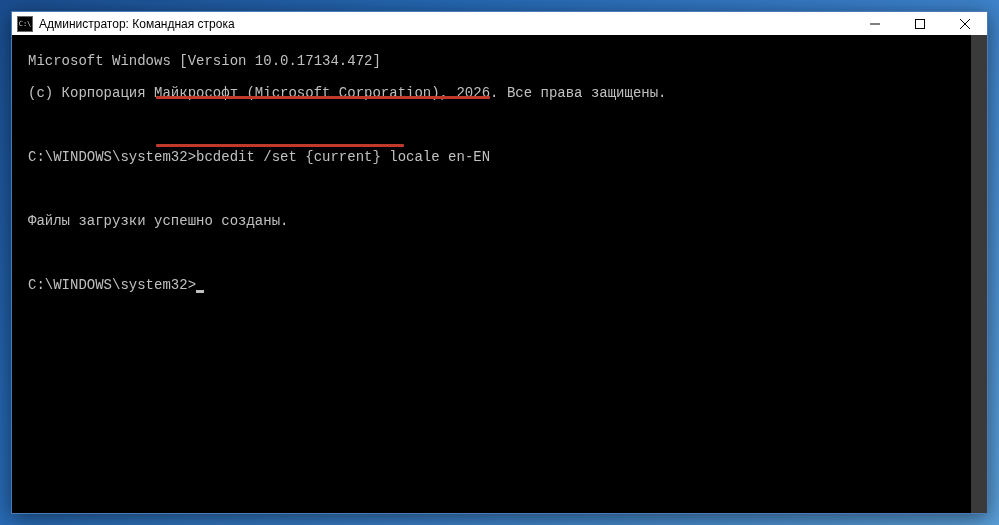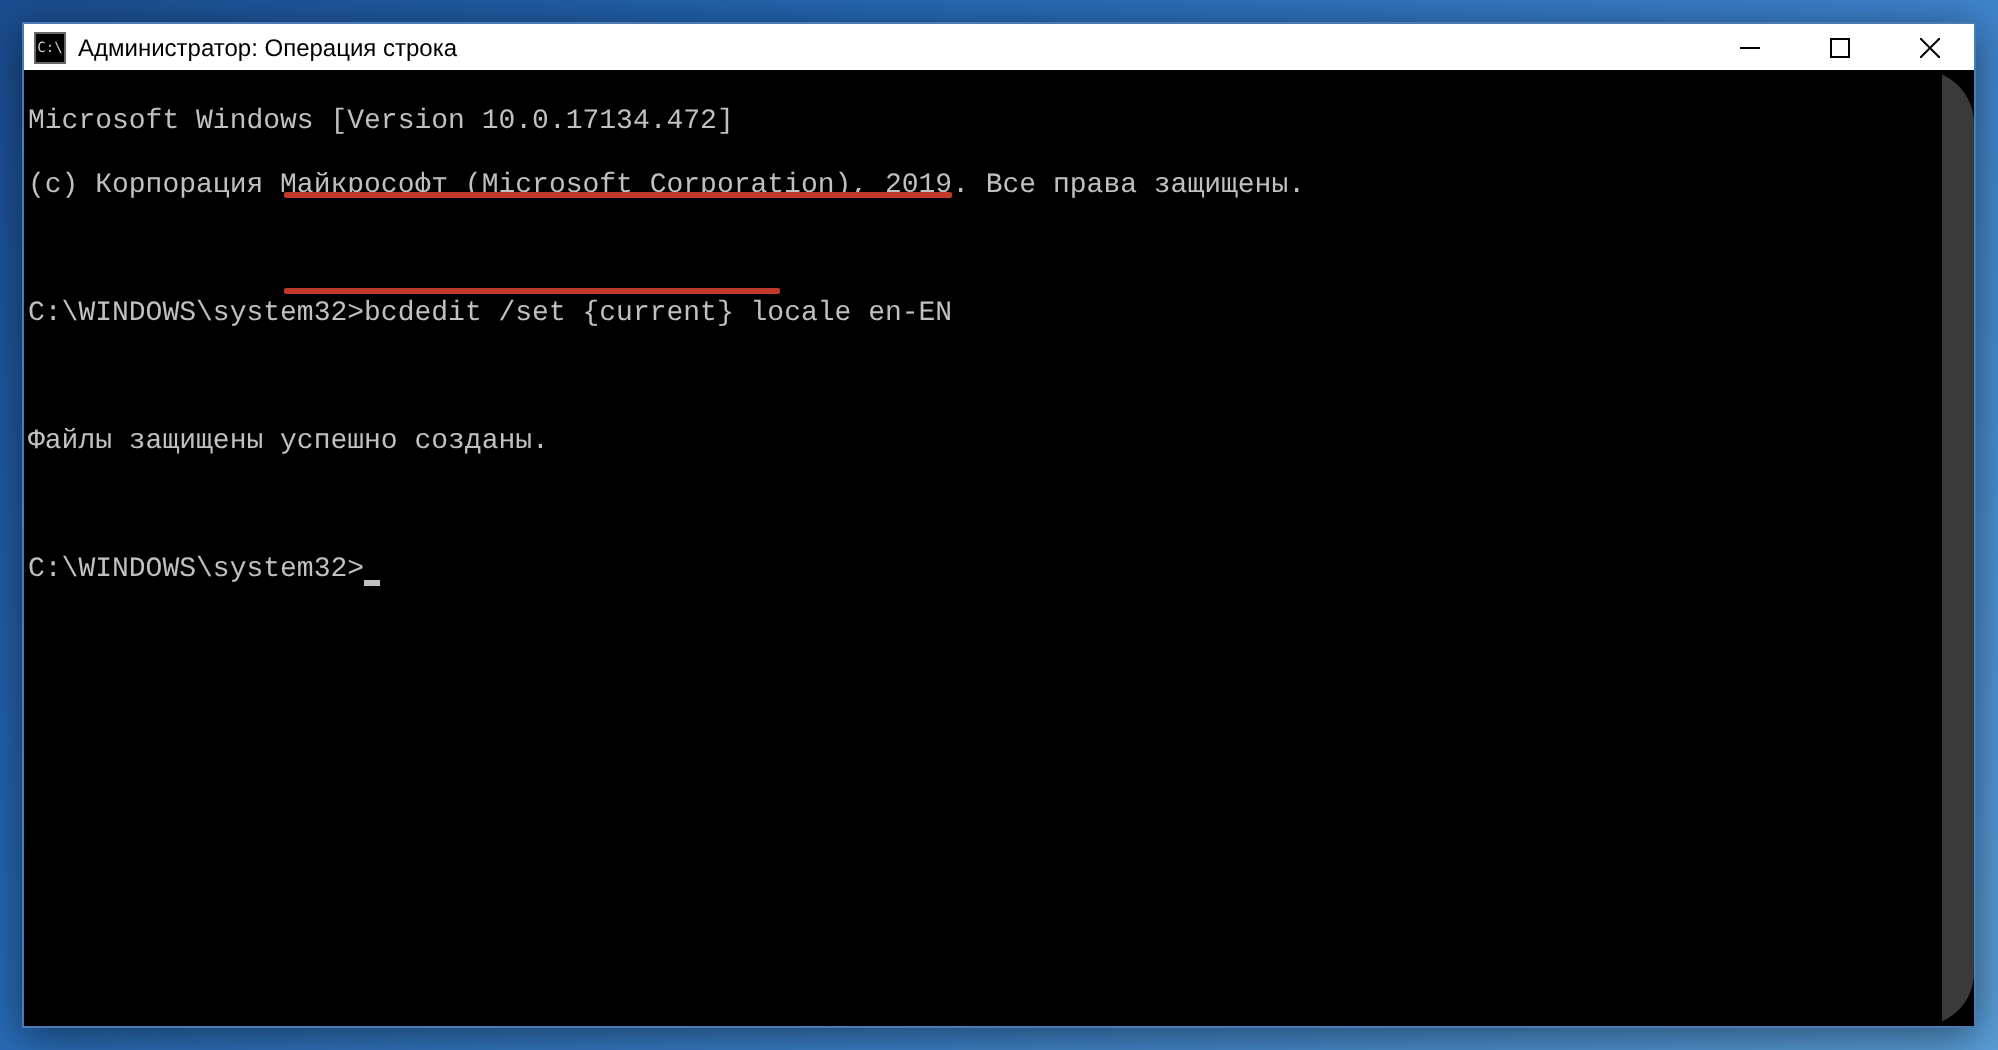--- a/index.html
+++ b/index.html
@@ -59,24 +59,23 @@
     display: flex;
     align-items: center;
     justify-content: center;
     font-size: 10px;
     color: #000;
     background: #fff;
   }
   .terminal {
     flex: 1;
     background: #000;
-    padding: 2px 2px;
+    padding: 2px 16px;
     position: relative;
     overflow: hidden;
-    border-radius: 27px;
   }
   .terminal-content {
     font-family: Consolas, 'Courier New', monospace;
     font-size: 14px;
     line-height: 16px;
     color: #c0c0c0;
     white-space: pre;
     position: relative;
   }
   .line { position: relative; height: 16px; }
@@ -112,21 +111,21 @@
     height: 100%;
     background: #3a3a3a;
   }
 </style>
 </head>
 <body>
 
 <div class="window">
   <div class="titlebar">
     <div class="app-icon">C:\</div>
-    <div class="title-text">Администратор: Операция строка</div>
+    <div class="title-text">Администратор: Командная строка</div>
     <div class="win-controls">
       <div class="win-btn">
         <svg width="10" height="10" viewBox="0 0 10 10">
             <line x1="0" y1="5" x2="10" y2="5" stroke="#000" stroke-width="1"></line>
           </svg>
       </div>
       <div class="win-btn">
         <svg width="10" height="10" viewBox="0 0 10 10">
             <rect x="0.5" y="0.5" width="9" height="9" fill="none" stroke="#000" stroke-width="1"></rect>
           </svg>
@@ -135,25 +134,25 @@
         <svg width="10" height="10" viewBox="0 0 10 10">
             <line x1="0" y1="0" x2="10" y2="10" stroke="#000" stroke-width="1"></line>
             <line x1="10" y1="0" x2="0" y2="10" stroke="#000" stroke-width="1"></line>
           </svg>
       </div>
     </div>
   </div>
   <div class="terminal">
     <div class="terminal-content">
 <div class="line"><span>Microsoft Windows [Version 10.0.17134.472]</span></div>
-<div class="line"><span>(c) Корпорация Майкрософт (Microsoft Corporation), 2019. Все права защищены.</span></div>
+<div class="line"><span>(c) Корпорация Майкрософт (Microsoft Corporation), 2026. Все права защищены.</span></div>
 <div class="line"><span></span></div>
 <div class="line"><span>C:\WINDOWS\system32&gt;</span><span>bcdedit /set {current} locale en-EN</span></div>
 <div class="line"><span></span></div>
-<div class="line"><span>Файлы защищены успешно созданы.</span></div>
+<div class="line"><span>Файлы загрузки успешно созданы.</span></div>
 <div class="line"><span></span></div>
 <div class="line"><span>C:\WINDOWS\system32&gt;</span><span class="cursor"></span></div>
       <div class="underline-red u1"></div>
       <div class="underline-red u2"></div>
     </div>
     <div class="scrollbar">
       <div class="scroll-thumb"></div>
     </div>
   </div>
 </div>

